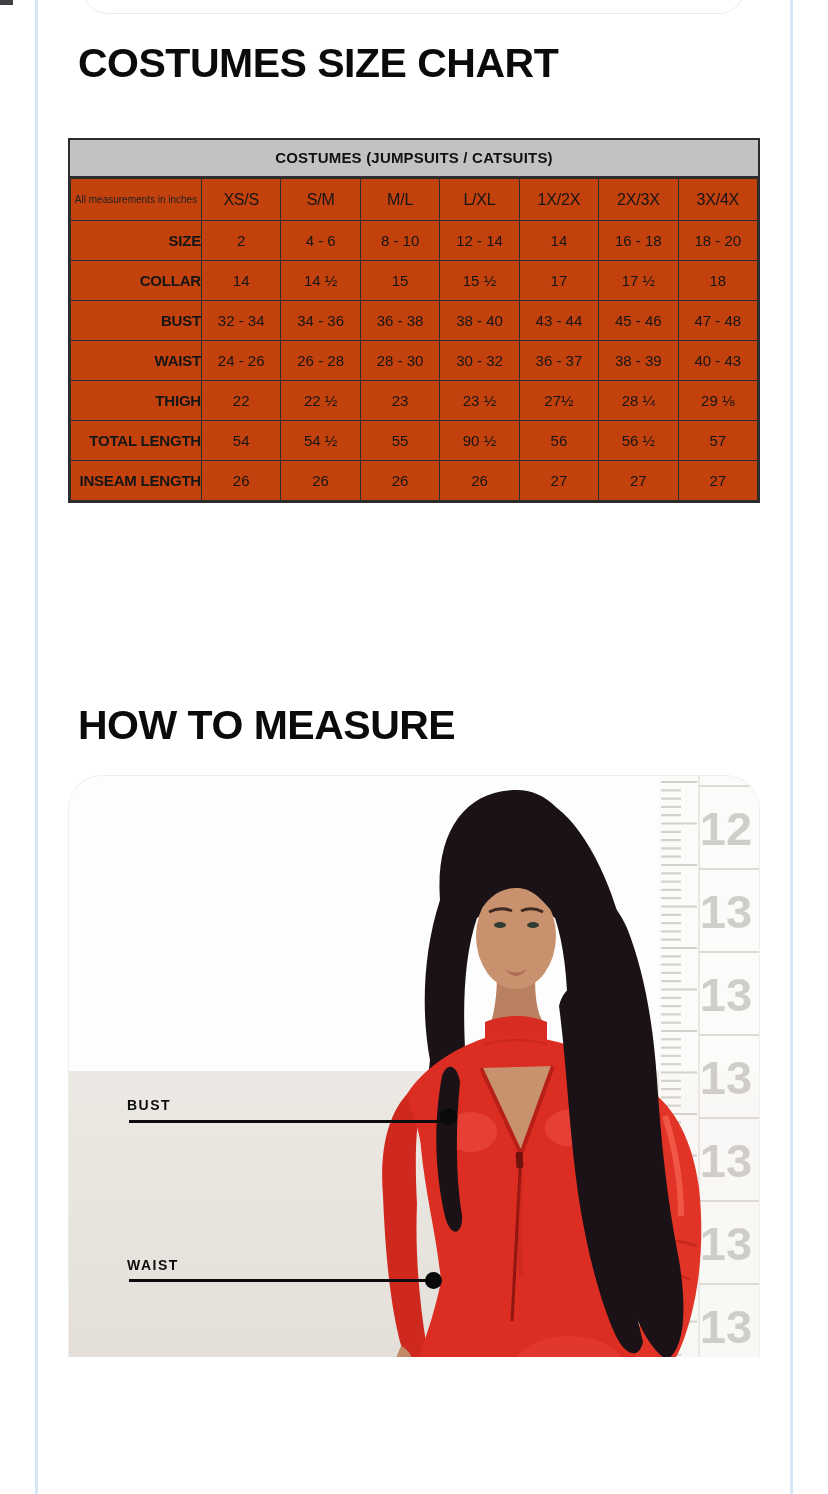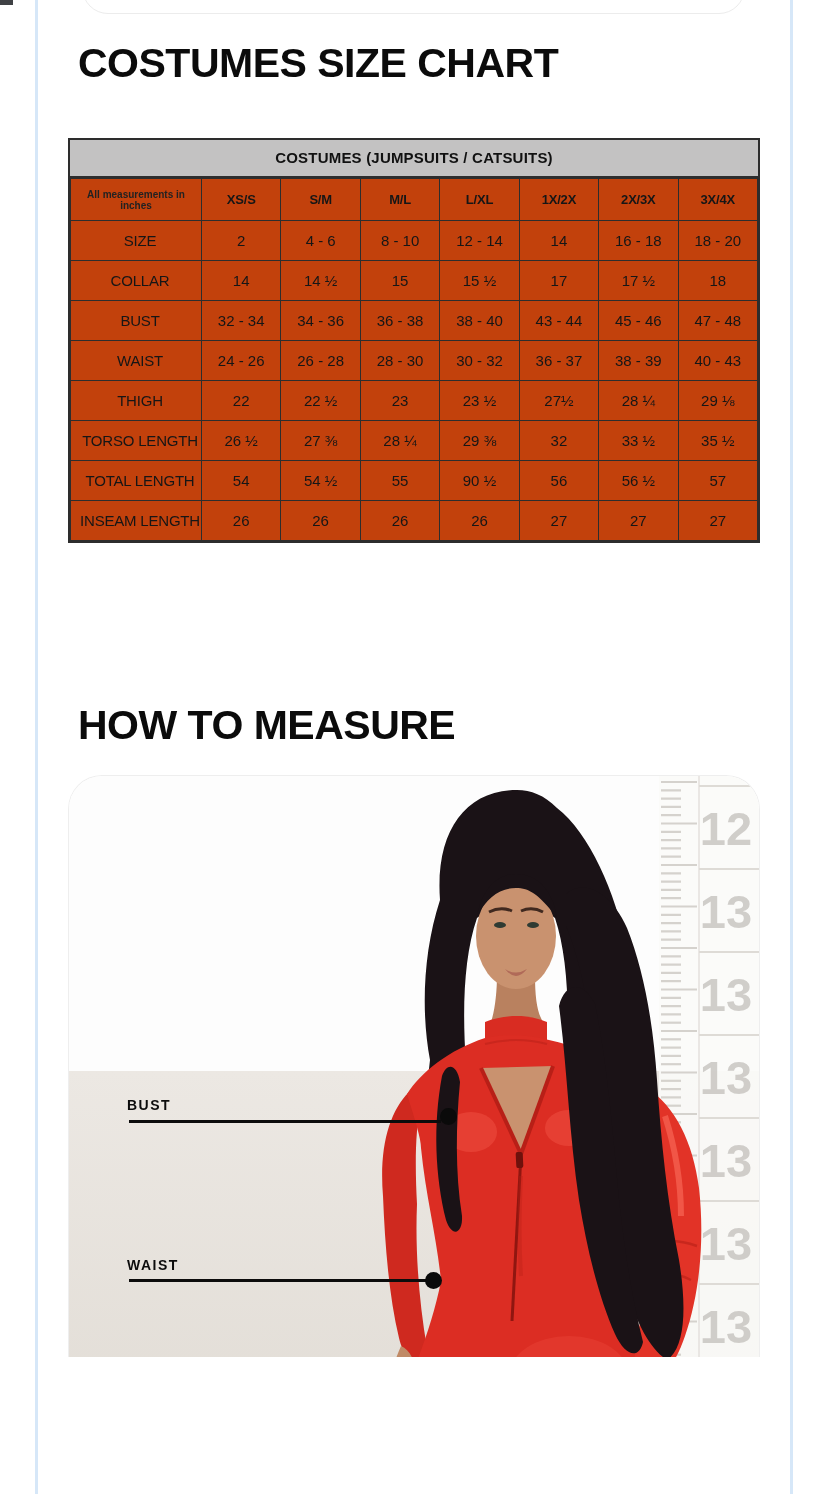--- a/index.html
+++ b/index.html
@@ -17,24 +17,24 @@
         letter-spacing:-0.5px;color:#0b0b0b;font-stretch:condensed;}
   h1{top:42px;}
   h2{top:704px;}
   
   .chart{position:absolute;left:68px;top:138px;width:692px;border:2px solid #2d2d2d;
          box-sizing:border-box;background:#c2410c;}
   .banner{height:36px;line-height:36px;text-align:center;background:#c3c2c2;font-weight:700;
           font-size:15px;color:#111;border-bottom:2px solid #2d2d2d;letter-spacing:.2px;}
   table{width:100%;border-collapse:collapse;table-layout:fixed;}
   th,td{border:1.5px solid #2d2d2d;text-align:center;color:#161616;padding:0;}
-  thead th{height:41px;font-size:13px;font-weight:700;letter-spacing:-0.2px;}
-  th.note{font-size:10px;font-weight:700;color:#222;letter-spacing:0;}
+  thead th{height:41px;font-size:16px;font-weight:400;letter-spacing:-0.2px;}
+  th.note{font-size:10px;font-weight:400;color:#222;letter-spacing:0;}
   tbody td{height:39px;font-size:15px;font-weight:400;}
-  td.rlabel{text-align:center;padding-left:8px;font-weight:400;font-size:15px;letter-spacing:-0.2px;}
+  td.rlabel{text-align:right;padding-left:8px;font-weight:700;font-size:15px;letter-spacing:-0.2px;}
   
   .photo{position:absolute;left:68px;top:775px;width:692px;height:582px;background:#fff;
          border:1px solid #eeeeee;border-bottom:none;border-radius:34px 34px 0 0;
          overflow:hidden;box-sizing:border-box;}
   .photo-svg{position:absolute;left:0;top:0;width:692px;height:719px;}
   .tape-num{font:700 47px "Liberation Sans",sans-serif;fill:#c6c3bf;opacity:.8;}
   .m-label{position:absolute;font-size:14px;font-weight:700;letter-spacing:1.5px;color:#0c0c0c;}
   .m-line{position:absolute;height:3px;background:#0c0c0c;}
   .m-dot{position:absolute;width:17px;height:17px;border-radius:50%;background:#0a0a0a;}
 </style>
@@ -111,30 +111,20 @@
           </tr>
           <tr>
             <td class="rlabel">THIGH</td>
             <td>22</td>
             <td>22 ½</td>
             <td>23</td>
             <td>23 ½</td>
             <td>27½</td>
             <td>28 ¼</td>
             <td>29 ⅛</td>
-          </tr>
-          <tr>
-            <td class="rlabel">TORSO LENGTH</td>
-            <td>26 ½</td>
-            <td>27 ⅜</td>
-            <td>28 ¼</td>
-            <td>29 ⅜</td>
-            <td>32</td>
-            <td>33 ½</td>
-            <td>35 ½</td>
           </tr>
           <tr>
             <td class="rlabel">TOTAL LENGTH</td>
             <td>54</td>
             <td>54 ½</td>
             <td>55</td>
             <td>90 ½</td>
             <td>56</td>
             <td>56 ½</td>
             <td>57</td>

